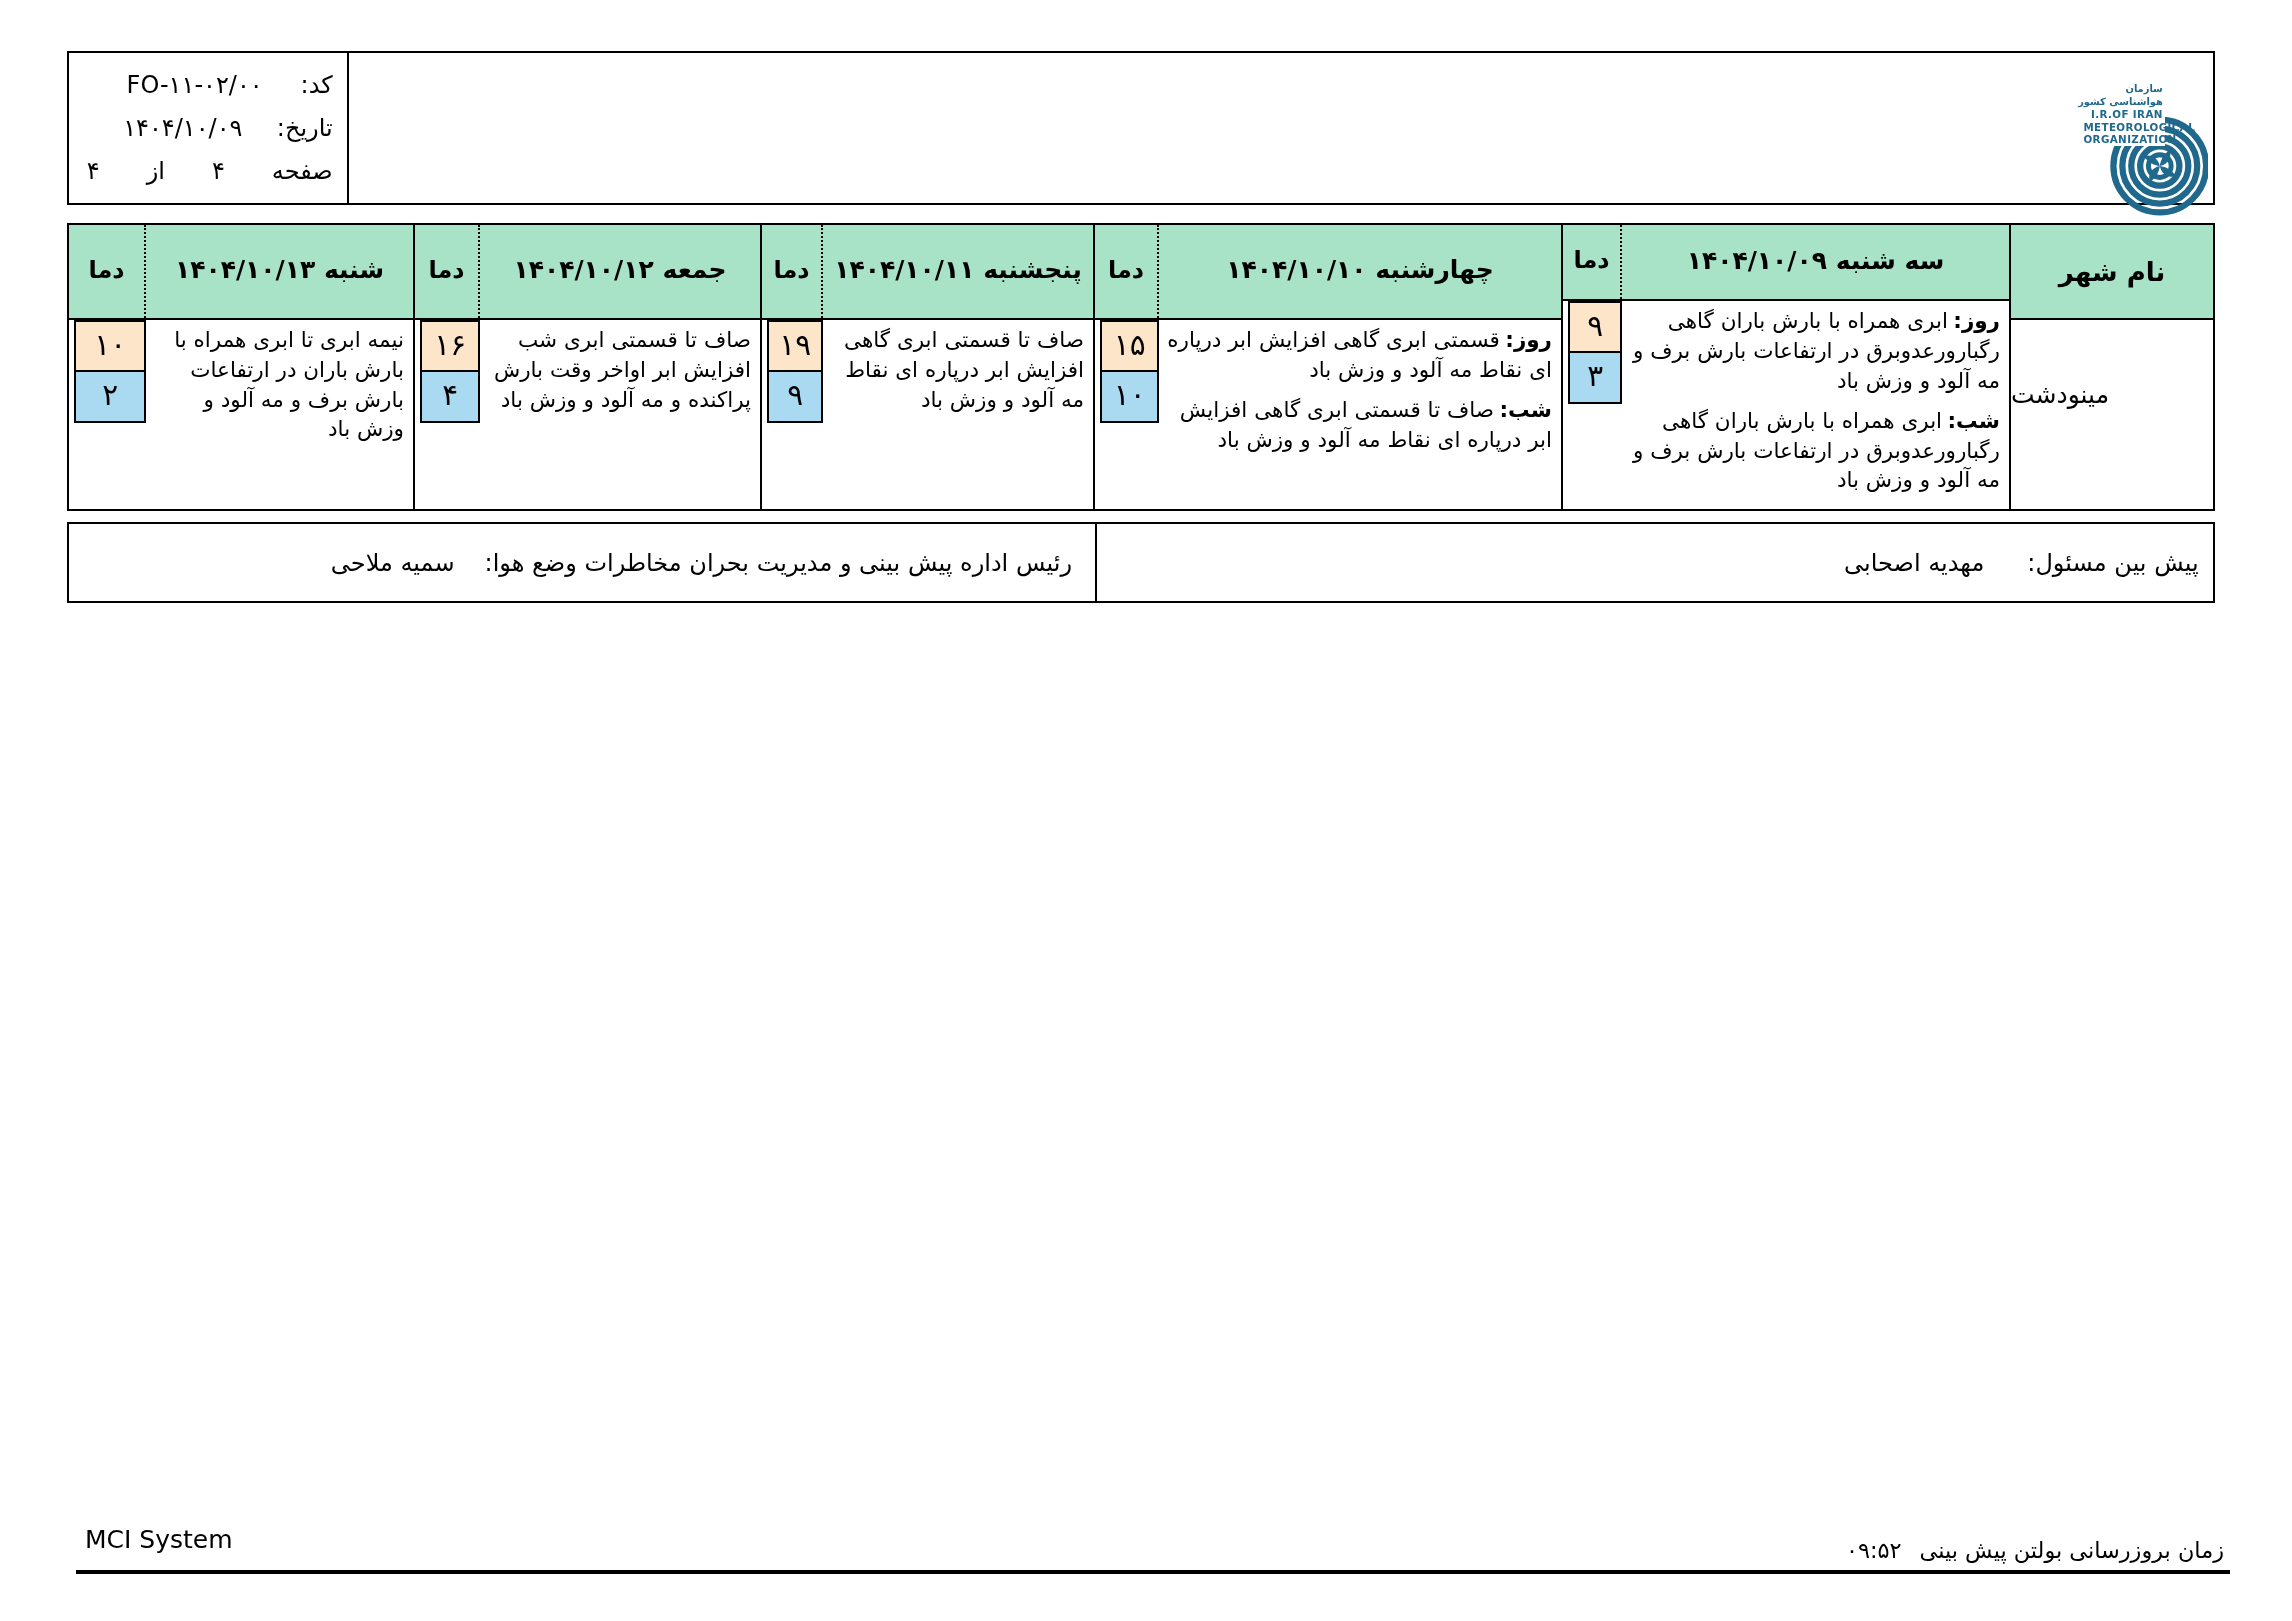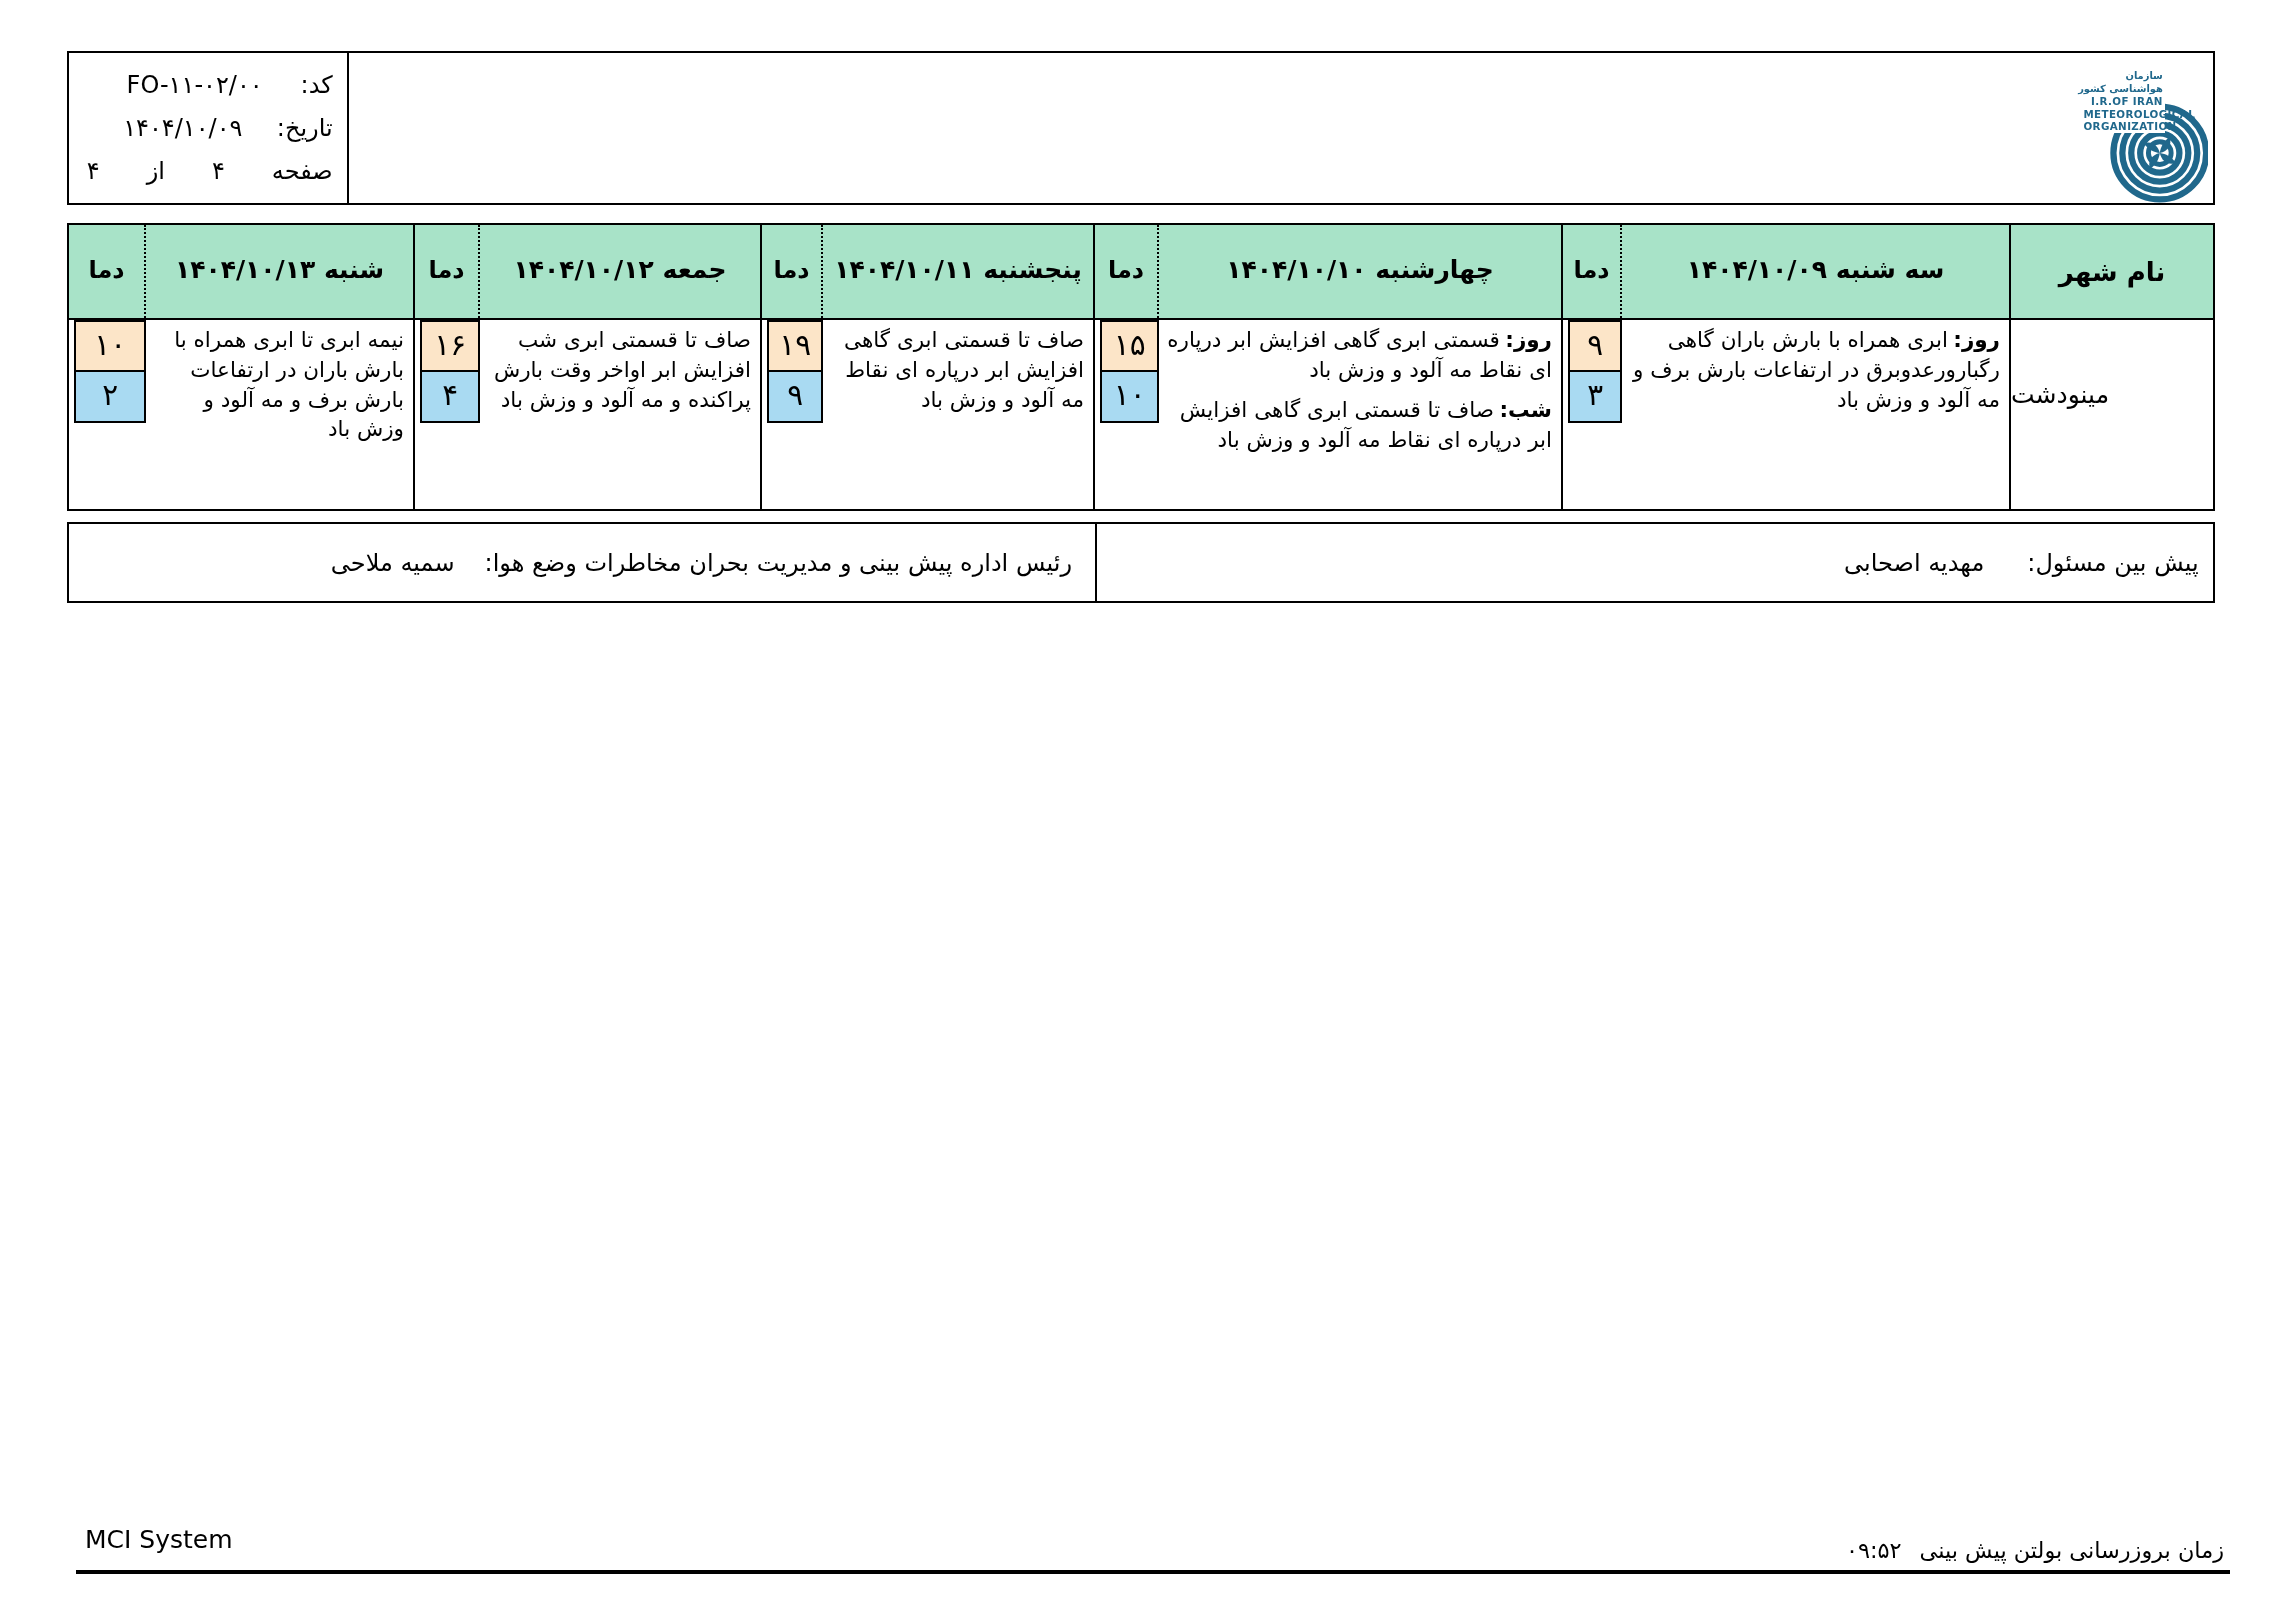--- a/index.html
+++ b/index.html
@@ -15,21 +15,21 @@
   .code-box{position:absolute;left:0;top:0;bottom:0;width:280px;border-right:2.7px solid #000;
     padding:10.7px 14.3px 10.7px 19.7px;display:flex;flex-direction:column;justify-content:space-around;font-size:24px;}
   .cb-row{display:flex;align-items:center;}
   .cb-label{white-space:nowrap;}
   .cb-val{flex:1;text-align:center;direction:ltr;unicode-bidi:isolate;}
   .cb-page{display:flex;align-items:center;gap:47px;padding-left:9px;}
   .hd-title{position:absolute;left:296px;right:309px;top:0;bottom:0;display:flex;align-items:center;justify-content:center;
     font-size:40px;font-weight:bold;}
 
   
-  .logo{position:absolute;right:5.4px;top:10px;width:136px;height:142px;}
+  .logo{position:absolute;right:5.4px;top:23px;width:136px;height:142px;}
   .logo svg{position:absolute;right:0;bottom:1.8px;}
   .logo-text{position:absolute;top:7.2px;left:0;width:93px;text-align:right;color:var(--logo-teal);z-index:2;}
   .logo-text span{display:block;background:#fff;line-height:12.5px;padding:0 1.8px;}
   .lt-fa{font-size:9.9px;font-weight:bold;}
   .lt-en{font-size:10.3px;font-weight:bold;letter-spacing:0.4px;direction:ltr;unicode-bidi:isolate;margin-left:10px;}
 
   
   .wx-table{position:absolute;left:67px;top:223px;width:2148px;height:288px;border:2.7px solid #000;display:flex;}
   .col{display:flex;flex-direction:column;border-left:2.7px solid #000;}
   .col:last-child{border-left:none;}
@@ -117,20 +117,21 @@
   </div>
 
   <div class="col" style="flex:0 0 448px">
     <div class="hcell">
       <div class="date">سه شنبه ۱۴۰۴/۱۰/۰۹</div>
       <div class="thead" style="flex:0 0 59px">دما</div>
     </div>
     <div class="bcell">
       <div class="fc">
         <p><b>روز:</b><span>ابری همراه با بارش باران گاهی رگبارورعدوبرق در ارتفاعات بارش برف و مه آلود و وزش باد</span></p>
+        <p><b>شب:</b><span>ابری همراه با بارش باران گاهی رگبارورعدوبرق در ارتفاعات بارش برف و مه آلود و وزش باد</span></p>
       </div>
       <div class="tcol" style="flex:0 0 59px">
         <div class="tbox tday">۹</div>
         <div class="tbox tnight">۳</div>
       </div>
     </div>
   </div>
 
   <div class="col" style="flex:0 0 468px">
     <div class="hcell">

